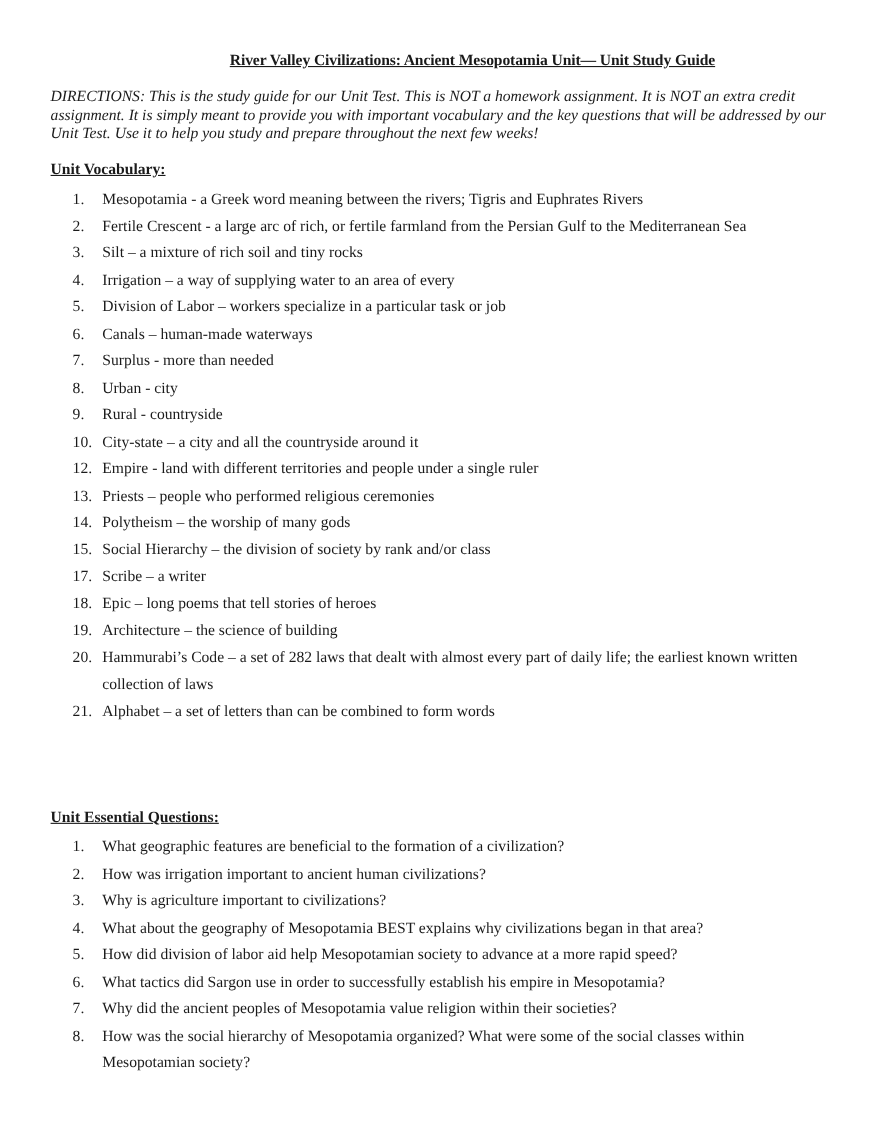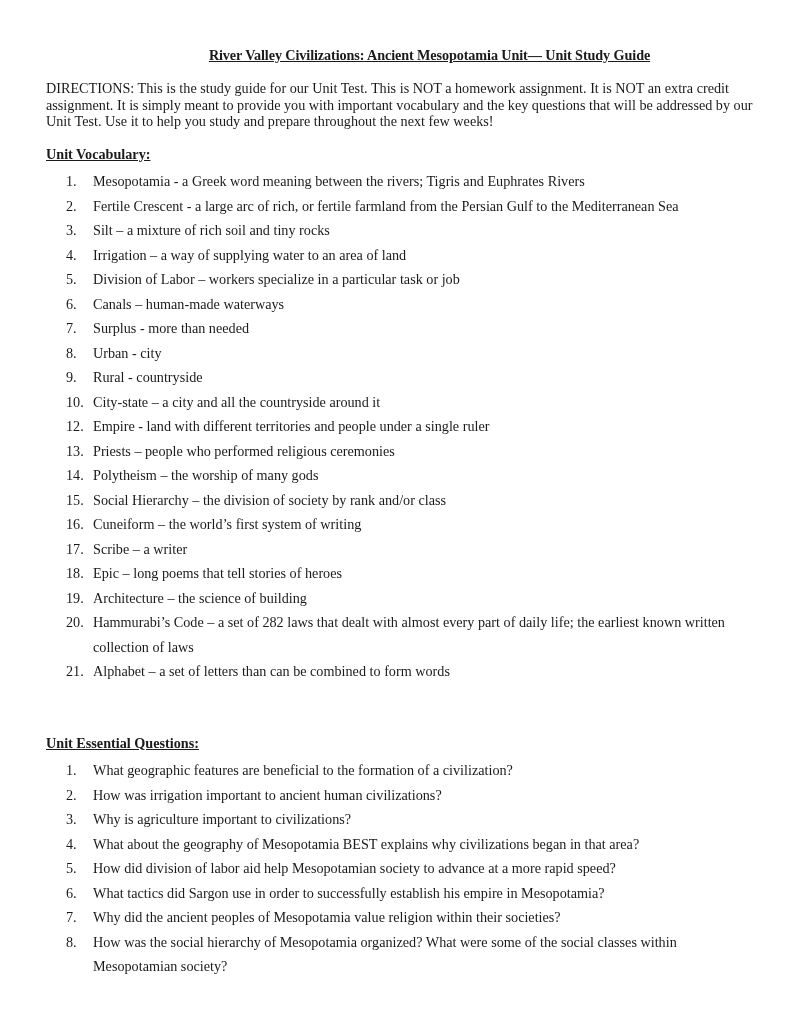--- a/index.html
+++ b/index.html
@@ -33,20 +33,21 @@
       text-decoration: underline;
       font-size: 14.2px;
       letter-spacing: -0.1px;
       margin-left: 34px;
     }
     .directions {
       position: absolute;
       top: 80px;
       left: 46px;
       width: 710px;
+      font-style: italic;
       line-height: 16.5px;
       font-size: 14.2px;
     }
     .section-heading {
       position: absolute;
       left: 46px;
       font-weight: bold;
       text-decoration: underline;
       font-size: 14.2px;
       text-align: center;
@@ -99,21 +100,21 @@
     <li class="list-item">
         <span class="item-number">2.</span>
         <span class="item-text">Fertile Crescent  - a large arc of rich, or fertile farmland from the Persian Gulf to the Mediterranean Sea</span>
       </li>
     <li class="list-item">
         <span class="item-number">3.</span>
         <span class="item-text">Silt – a mixture of rich soil and tiny rocks</span>
       </li>
     <li class="list-item">
         <span class="item-number">4.</span>
-        <span class="item-text">Irrigation – a way of supplying water to an area of land</span>
+        <span class="item-text">Irrigation – a way of supplying water to an area of every</span>
       </li>
     <li class="list-item">
         <span class="item-number">5.</span>
         <span class="item-text">Division of Labor – workers specialize in a particular task or job</span>
       </li>
     <li class="list-item">
         <span class="item-number">6.</span>
         <span class="item-text">Canals – human-made waterways</span>
       </li>
     <li class="list-item">
@@ -142,24 +143,20 @@
       </li>
     <li class="list-item">
         <span class="item-number">14.</span>
         <span class="item-text">Polytheism – the worship of many gods</span>
       </li>
     <li class="list-item">
         <span class="item-number">15.</span>
         <span class="item-text">Social Hierarchy – the division of society by rank and/or class</span>
       </li>
     <li class="list-item">
-        <span class="item-number">16.</span>
-        <span class="item-text">Cuneiform – the world’s first system of writing</span>
-      </li>
-    <li class="list-item">
         <span class="item-number">17.</span>
         <span class="item-text">Scribe – a writer</span>
       </li>
     <li class="list-item">
         <span class="item-number">18.</span>
         <span class="item-text">Epic – long poems that tell stories of heroes</span>
       </li>
     <li class="list-item">
         <span class="item-number">19.</span>
         <span class="item-text">Architecture – the science of building</span>

